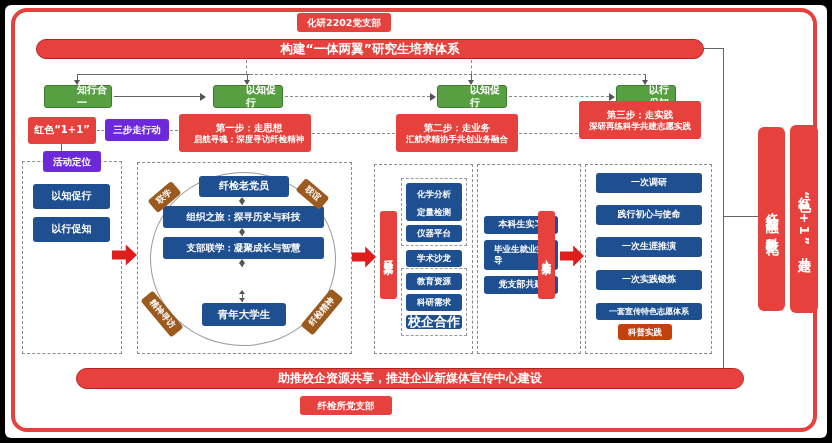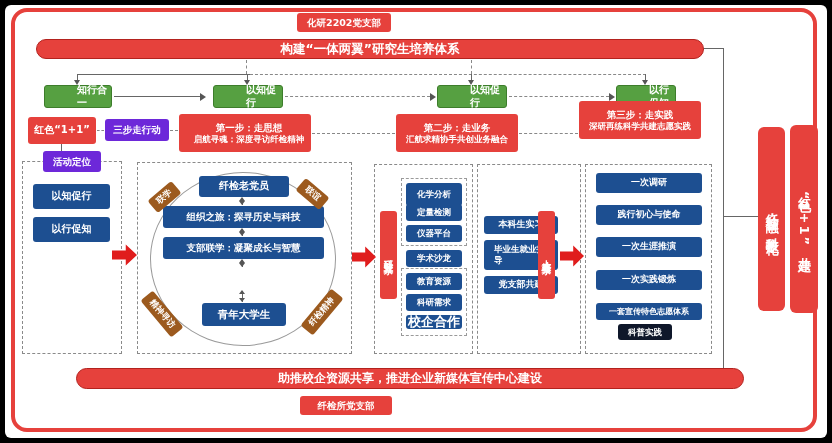--- a/index.html
+++ b/index.html
@@ -8,21 +8,21 @@
   #stage{position:absolute;left:0;top:0;width:832px;height:443px;}
   .page{position:absolute;left:5px;top:5px;right:5px;bottom:5px;background:#ffffff;border-radius:6px;}
   .frame{position:absolute;left:11px;top:8px;width:806px;height:424px;border:4px solid #e6413c;
          border-radius:16px;box-sizing:border-box;z-index:1;}
   .box{position:absolute;display:flex;align-items:center;justify-content:center;color:#fff;
        font-weight:bold;box-sizing:border-box;border-radius:3px;z-index:2;line-height:1.25;}
   .red{background:#e6413c;}
   .green{background:#56a041;border:1px solid #3d7d2b;padding-left:32px;}
   .blue{background:#1d4f91;}
   .orange{background:#6d28d9;}
-  .brown{background:#0f172a;}
+  .brown{background:#c2410c;}
   .banner{border-radius:11px;border:1.5px solid #b3221e;}
   .dashed{position:absolute;border:1.5px dashed #8a8a8a;box-sizing:border-box;z-index:1;}
   .subdash{position:absolute;border:1px dashed #9a9a9a;box-sizing:border-box;z-index:1;}
   .hl{position:absolute;height:0;border-top:1.5px solid #666;z-index:1;}
   .hd{position:absolute;height:0;border-top:1.5px dashed #888;z-index:1;}
   .vl{position:absolute;width:0;border-left:1.5px solid #666;z-index:1;}
   .vd{position:absolute;width:0;border-left:1.5px dashed #888;z-index:1;}
   .tri-r{position:absolute;width:0;height:0;border-top:4px solid transparent;border-bottom:4px solid transparent;
          border-left:6px solid #555;z-index:2;}
   .tri-d{position:absolute;width:0;height:0;border-left:3.5px solid transparent;border-right:3.5px solid transparent;

